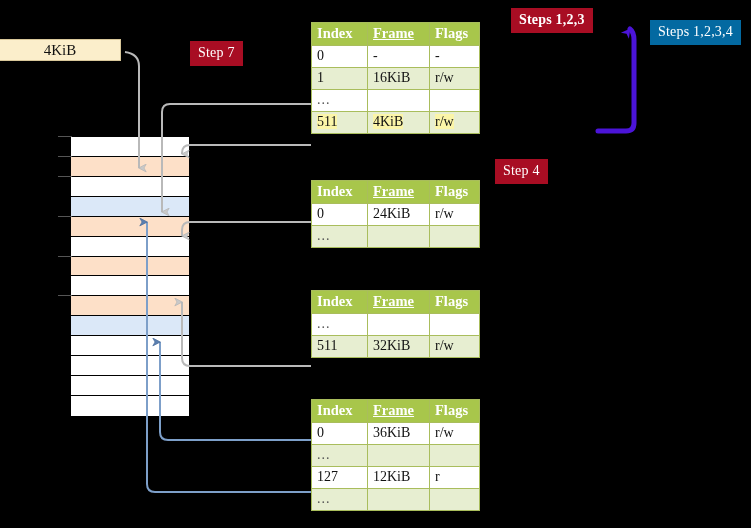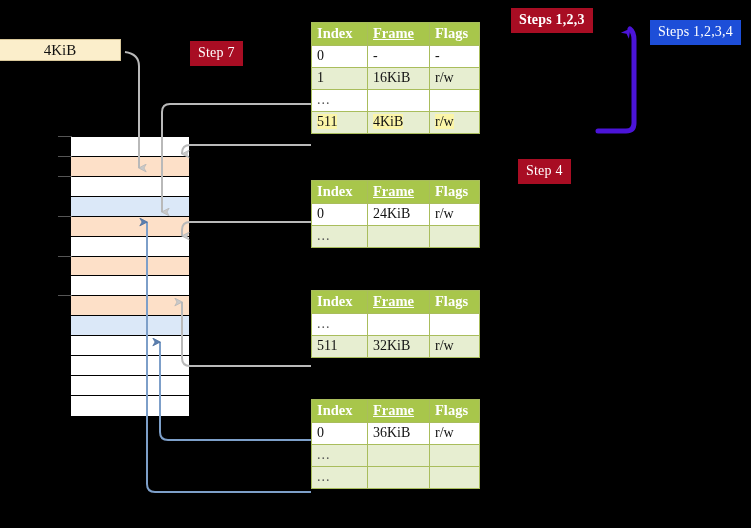--- a/index.html
+++ b/index.html
@@ -5,21 +5,21 @@
   html,body{margin:0;padding:0;background:#000;}
   body{width:751px;height:528px;position:relative;overflow:hidden;
        font-family:"Liberation Serif","DejaVu Serif",serif;}
 
   .stage{position:absolute;left:0;top:0;width:751px;height:528px;}
 
   
   .badge{position:absolute;color:#fff;font-size:14px;line-height:1;
          padding:5px 8px 6px 8px;white-space:nowrap;letter-spacing:.2px;}
   .badge-red{background:#a80d23;}
-  .badge-blue{background:#1d4ed8;}
+  .badge-blue{background:#0369a1;}
 
   
   #mem-size-label{position:absolute;left:0;top:39px;width:120px;height:20px;
       background:#fbeecb;border:1px solid #d8c79a;border-left:none;
       font-size:15px;color:#111;display:flex;align-items:center;justify-content:center;}
 
   
   #memory-column{position:absolute;left:70px;top:136px;width:120px;height:279px;
       border:1.5px solid #000;box-sizing:border-box;background:#fff;}
   .mem-cell{width:100%;box-sizing:border-box;border-bottom:1.5px solid #000;}
@@ -55,21 +55,21 @@
          pointer-events:none;}
 </style>
 </head>
 <body>
 
 <div class="stage">
 
   <div id="mem-size-label">4KiB</div>
 
   <div class="badge badge-red" style="left:190px;top:41px;">Step 7</div>
-  <div class="badge badge-red" style="left:518px;top:159px;">Step 4</div>
+  <div class="badge badge-red" style="left:495px;top:159px;">Step 4</div>
   <div class="badge badge-red" style="left:511px;top:8px;font-weight:bold;">Steps 1,2,3</div>
   <div class="badge badge-blue" style="left:650px;top:20px;">Steps 1,2,3,4</div>
 
   <div id="memory-column">
       <div class="mem-cell mem-white" style="height: 19.9286px;"></div>
       <div class="mem-cell mem-orange" style="height: 19.9286px;"></div>
       <div class="mem-cell mem-white" style="height: 19.9286px;"></div>
       <div class="mem-cell mem-blue" style="height: 19.9286px;"></div>
       <div class="mem-cell mem-orange" style="height: 19.9286px;"></div>
       <div class="mem-cell mem-white" style="height: 19.9286px;"></div>
@@ -209,20 +209,25 @@
         <tr class="plain">
           <td class="c-index"><span>0</span></td>
           <td class="c-frame"><span>36KiB</span></td>
           <td class="c-flags"><span>r/w</span></td>
         </tr>
         <tr class="alt">
           <td class="c-index"><span class="dots">...</span></td>
           <td class="c-frame"></td>
           <td class="c-flags"></td>
         </tr>
+        <tr class="plain">
+          <td class="c-index"><span>127</span></td>
+          <td class="c-frame"><span>12KiB</span></td>
+          <td class="c-flags"><span>r</span></td>
+        </tr>
         <tr class="alt">
           <td class="c-index"><span class="dots">...</span></td>
           <td class="c-frame"></td>
           <td class="c-flags"></td>
         </tr>
       </tbody>
     </table>
   </div>
 
 </body></html>

